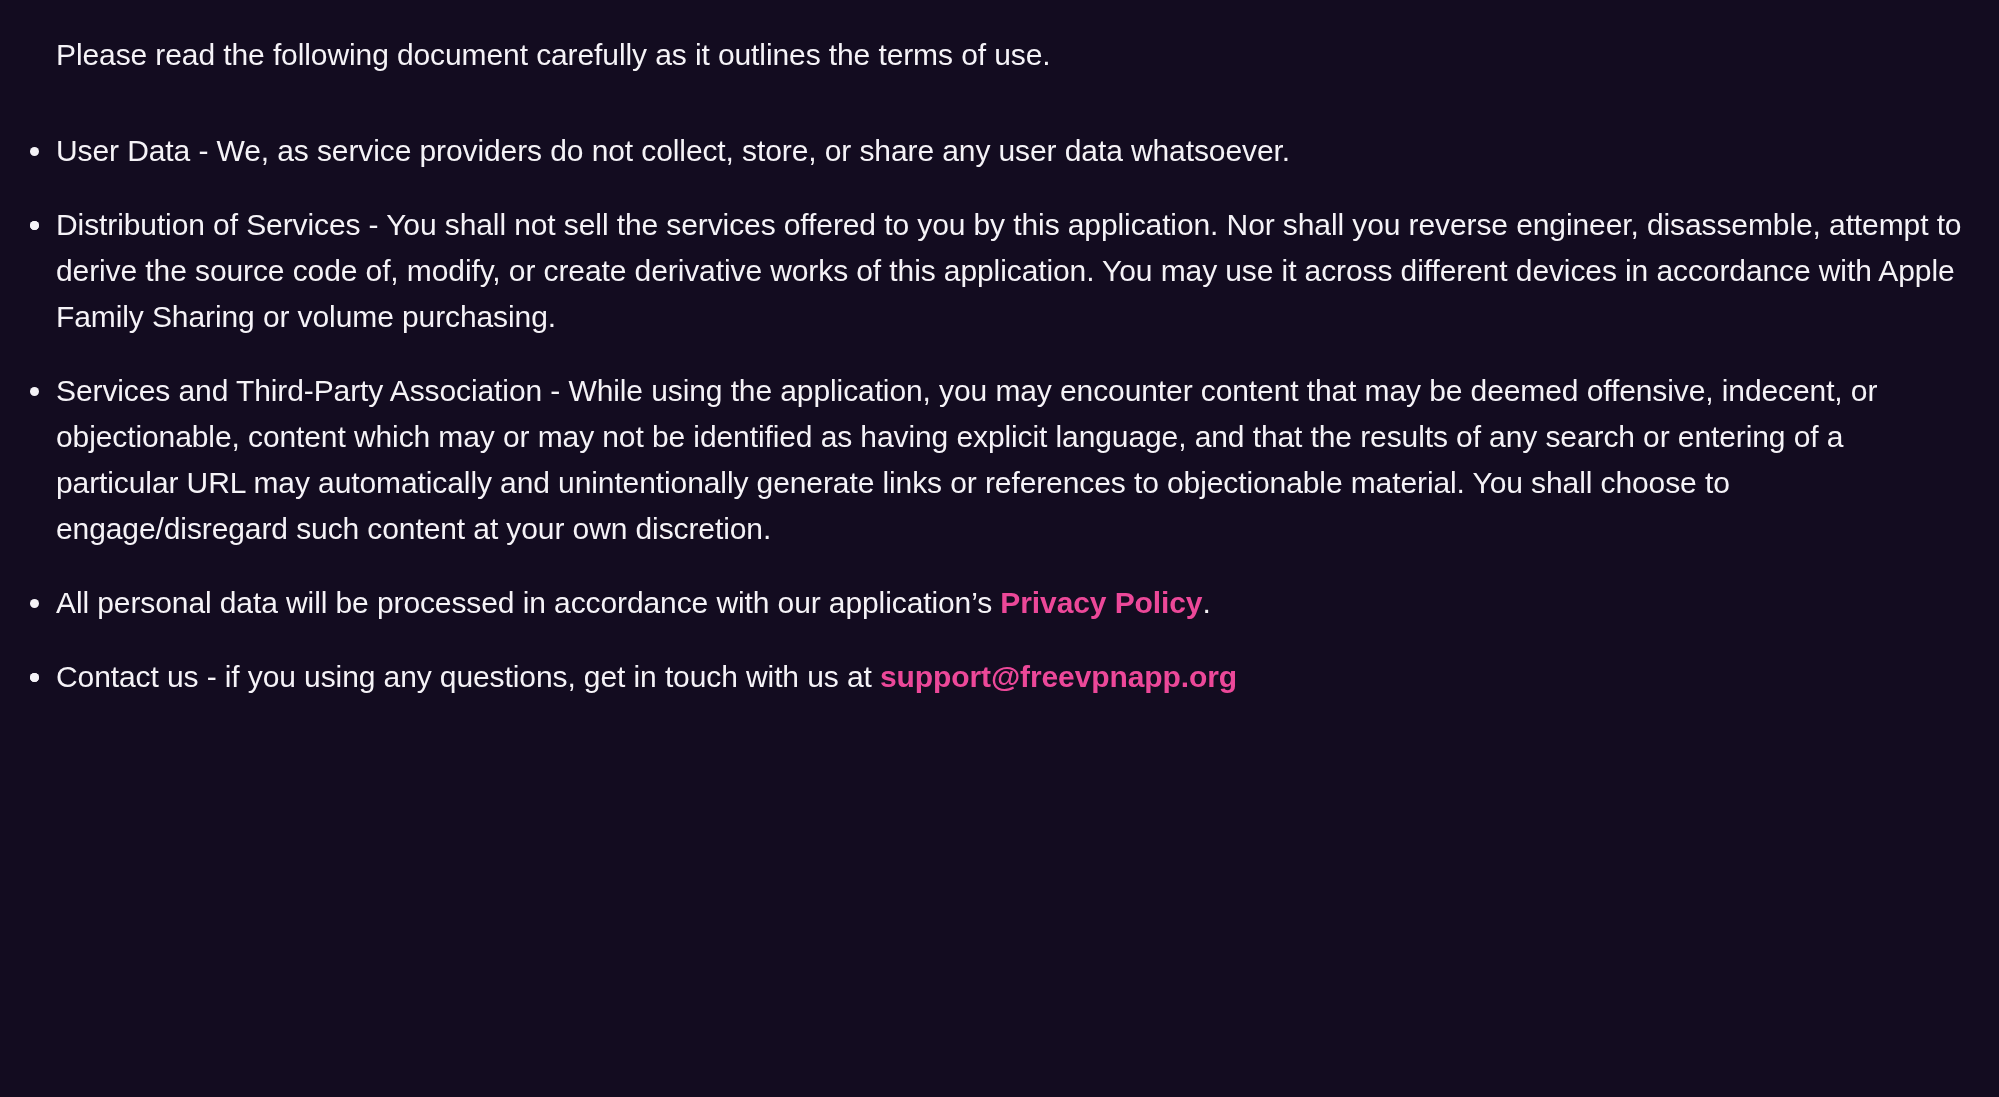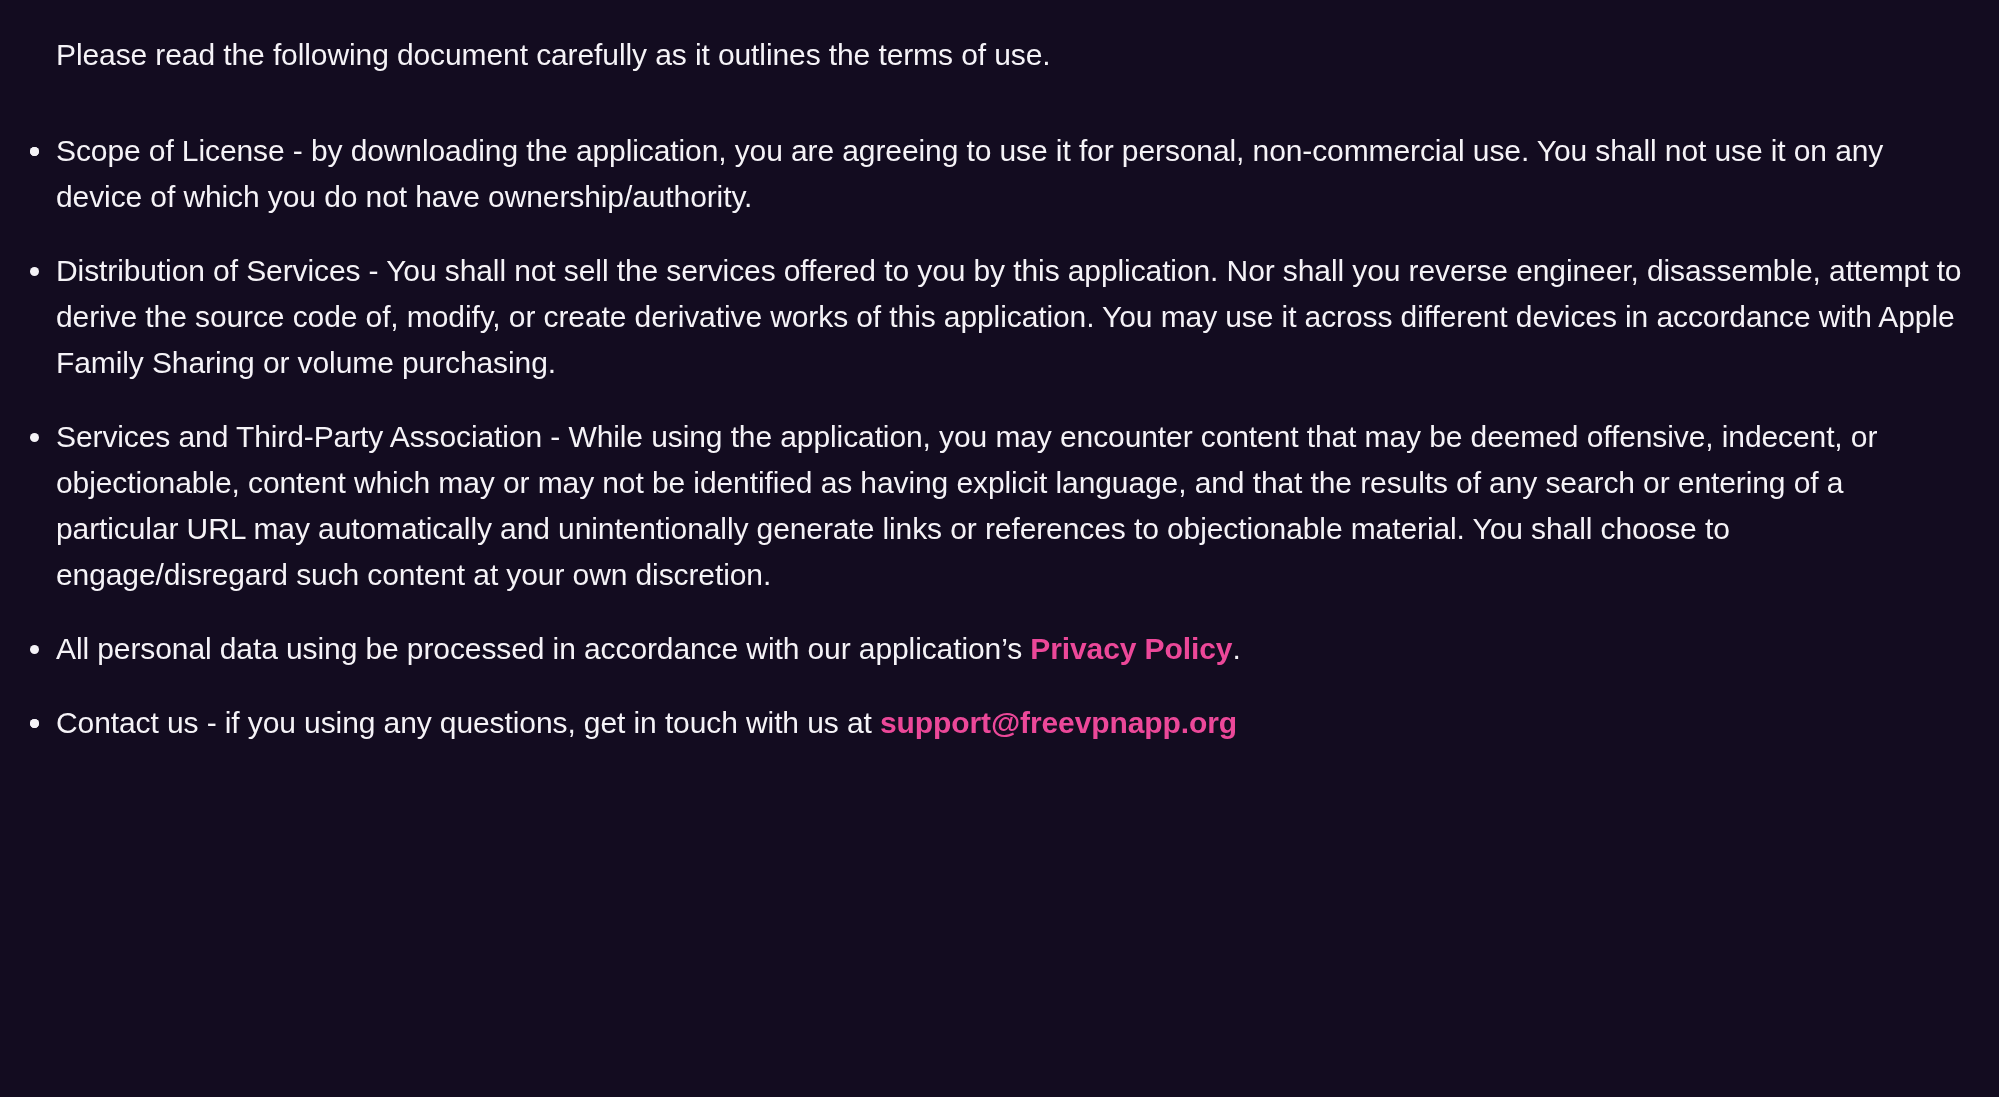--- a/index.html
+++ b/index.html
@@ -66,40 +66,40 @@
 
 <main class="doc">
 
   <p>Please read the following document carefully as it outlines the terms of use.</p>
 
 
   <ul class="terms">
 
     <li>
       <span class="dot"></span>
+      <span>User Data - We, as service providers do not collect, store, or share any user data whatsoever.</span>
     </li>
 
     <li>
       <span class="dot"></span>
-      <span>Scope of License - by downloading the application, you are agreeing to use it for personal, non-commercial use. You shall not use it on any device of which you do not have ownership/authority.</span>
     </li>
 
     <li>
       <span class="dot"></span>
       <span>Distribution of Services - You shall not sell the services offered to you by this application. Nor shall you reverse engineer, disassemble, attempt to derive the source code of, modify, or create derivative works of this application. You may use it across different devices in accordance with Apple Family Sharing or volume purchasing.</span>
     </li>
 
     <li>
       <span class="dot"></span>
       <span>Services and Third-Party Association - While using the application, you may encounter content that may be deemed offensive, indecent, or objectionable, content which may or may not be identified as having explicit language, and that the results of any search or entering of a particular URL may automatically and unintentionally generate links or references to objectionable material. You shall choose to engage/disregard such content at your own discretion.</span>
     </li>
 
     <li>
       <span class="dot"></span>
-      <span>All personal data using be processed in accordance with our application’s </span><a class="link">Privacy Policy</a><span>.</span>
+      <span>All personal data will be processed in accordance with our application’s </span><a class="link">Privacy Policy</a><span>.</span>
     </li>
 
     <li>
       <span class="dot"></span>
     </li>
 
     <li>
       <span class="dot"></span>
       <span>Contact us - if you using any questions, get in touch with us at </span><a class="link">support@freevpnapp.org</a><span></span>
     </li>

